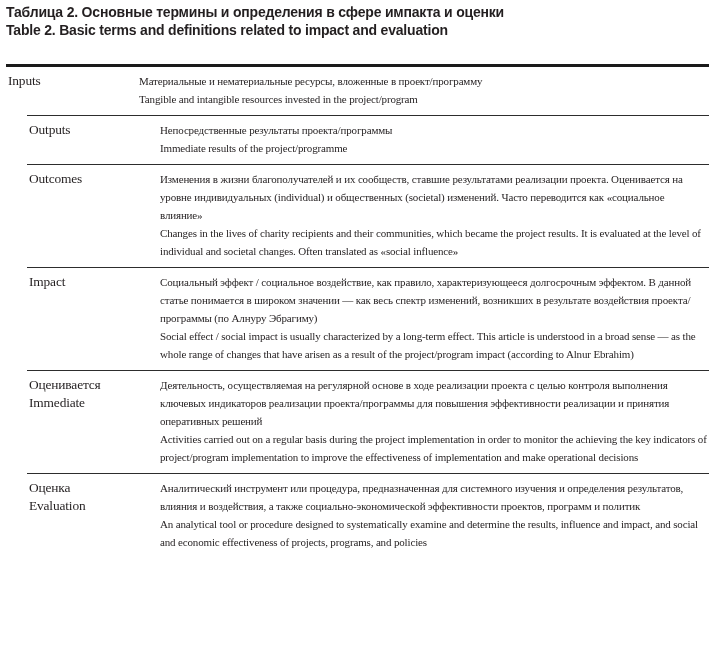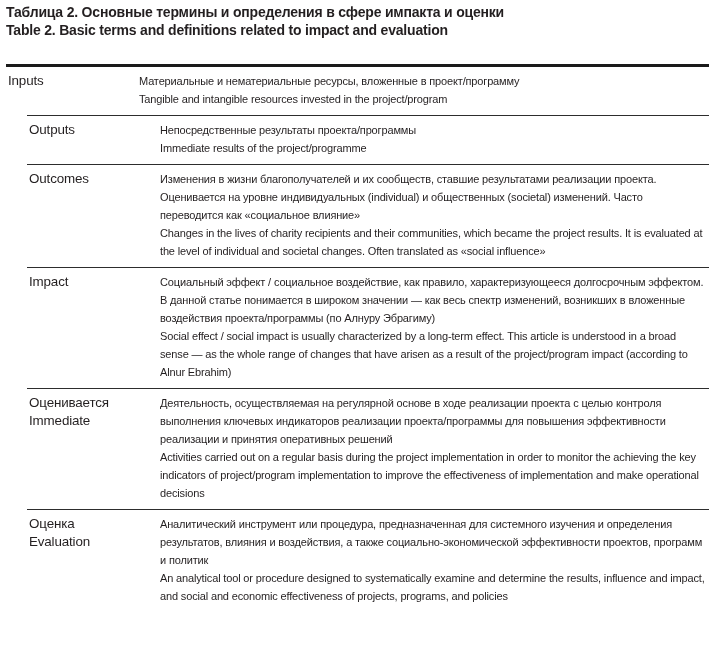--- a/index.html
+++ b/index.html
@@ -26,20 +26,21 @@
   .caption-line {
     font-size: 14px;
     font-weight: bold;
     line-height: 17.5px;
     letter-spacing: -0.2px;
     white-space: nowrap;
   }
   .terms-table {
     margin-top: 25px;
     border-top: 3px solid var(--rule-heavy, #1a1a1a);
+    font-family: Liberation Serif, serif;
   }
   .row {
     display: grid;
     grid-template-columns: 133px 1fr;
     padding: 5px 0 7px 0;
   }
   .row + .row {
     border-top: 1px solid var(--rule-light, #2d2d2d);
     margin-left: 21px;
   }
@@ -99,21 +100,21 @@
       <div class="def-ru">Изменения в жизни благополучателей и их сообществ, ставшие результатами реализации проекта. Оценивается на уровне индивидуальных (individual) и общественных (societal) изменений. Часто переводится как «социальное влияние»</div>
       <div class="def-en">Changes in the lives of charity recipients and their communities, which became the project results. It is evaluated at the level of individual and societal changes. Often translated as «social influence»</div>
     </div>
   </div>
 
   <div class="row">
     <div class="cell-term">
           <div class="term-line">Impact</div>
         </div>
     <div class="cell-def">
-      <div class="def-ru">Социальный эффект / социальное воздействие, как правило, характеризующееся долгосрочным эффектом. В данной статье понимается в широком значении — как весь спектр изменений, возникших в вложенные воздействия проекта/программы (по Алнуру Эбрагиму)</div>
+      <div class="def-ru">Социальный эффект / социальное воздействие, как правило, характеризующееся долгосрочным эффектом. В данной статье понимается в широком значении — как весь спектр изменений, возникших в результате воздействия проекта/программы (по Алнуру Эбрагиму)</div>
       <div class="def-en">Social effect / social impact is usually characterized by a long-term effect. This article is understood in a broad sense — as the whole range of changes that have arisen as a result of the project/program impact (according to Alnur Ebrahim)</div>
     </div>
   </div>
 
   <div class="row">
     <div class="cell-term">
           <div class="term-line">Оценивается</div>
           <div class="term-line">Immediate</div>
         </div>
     <div class="cell-def">

